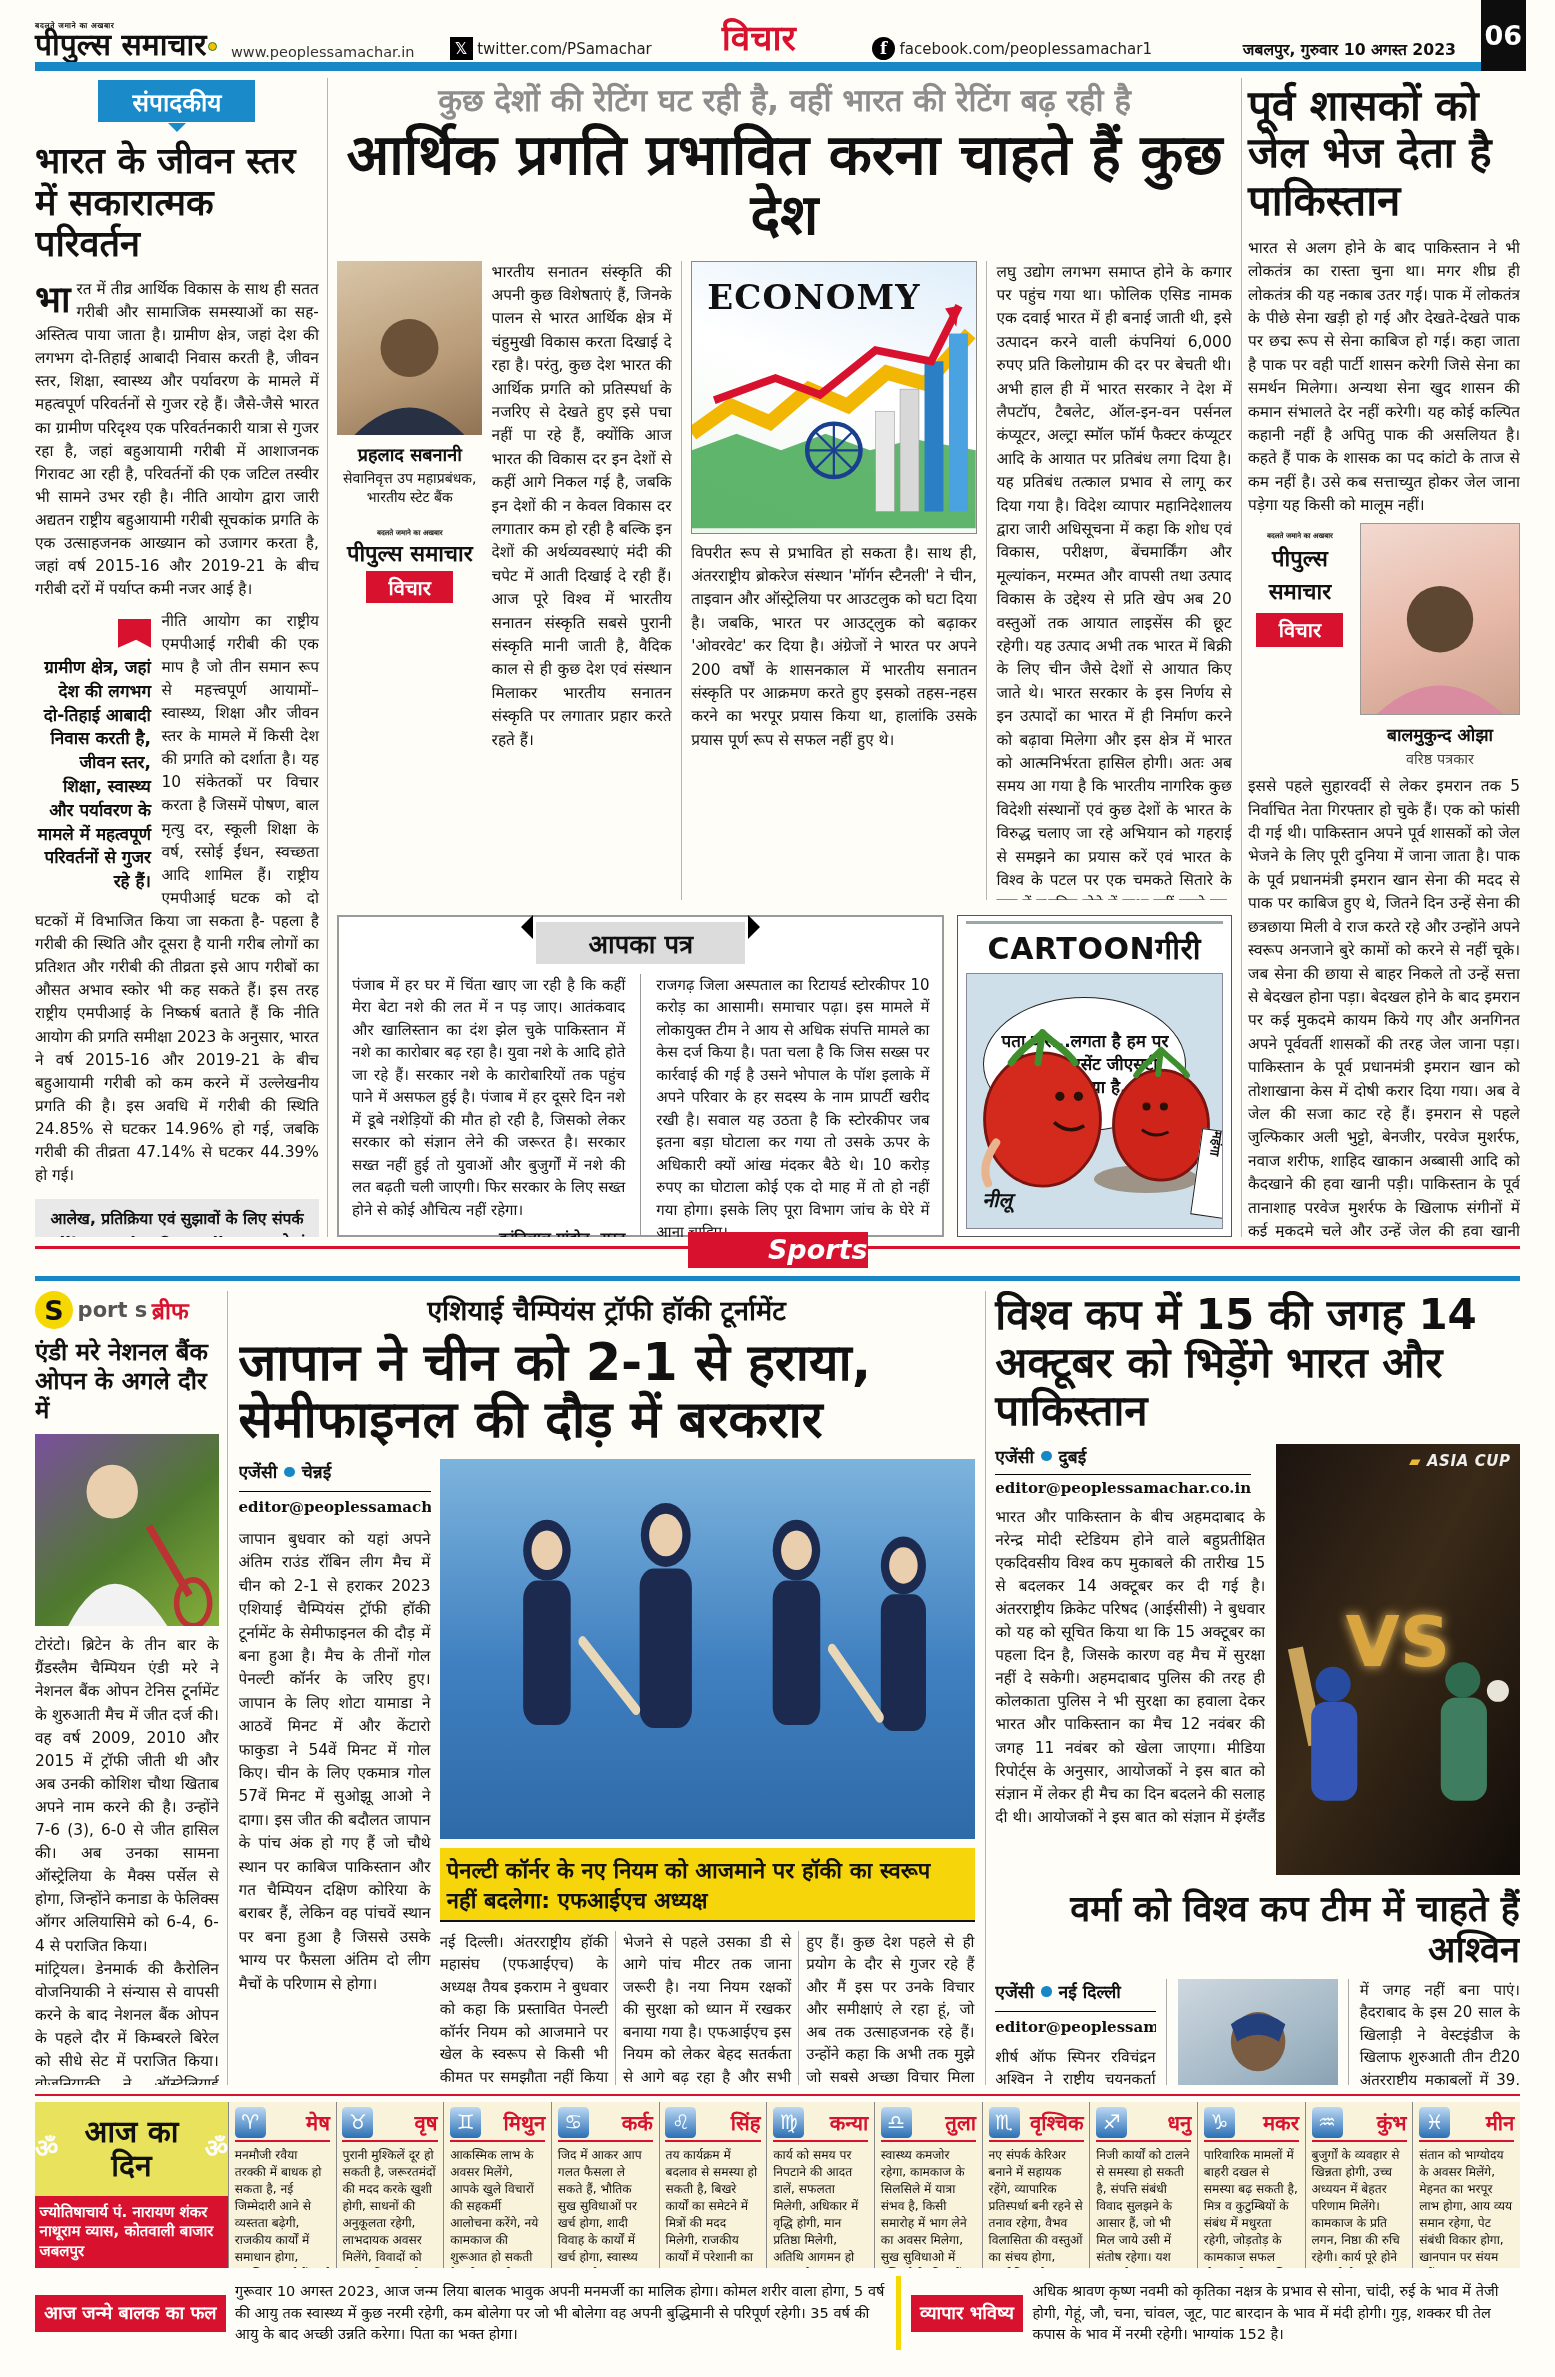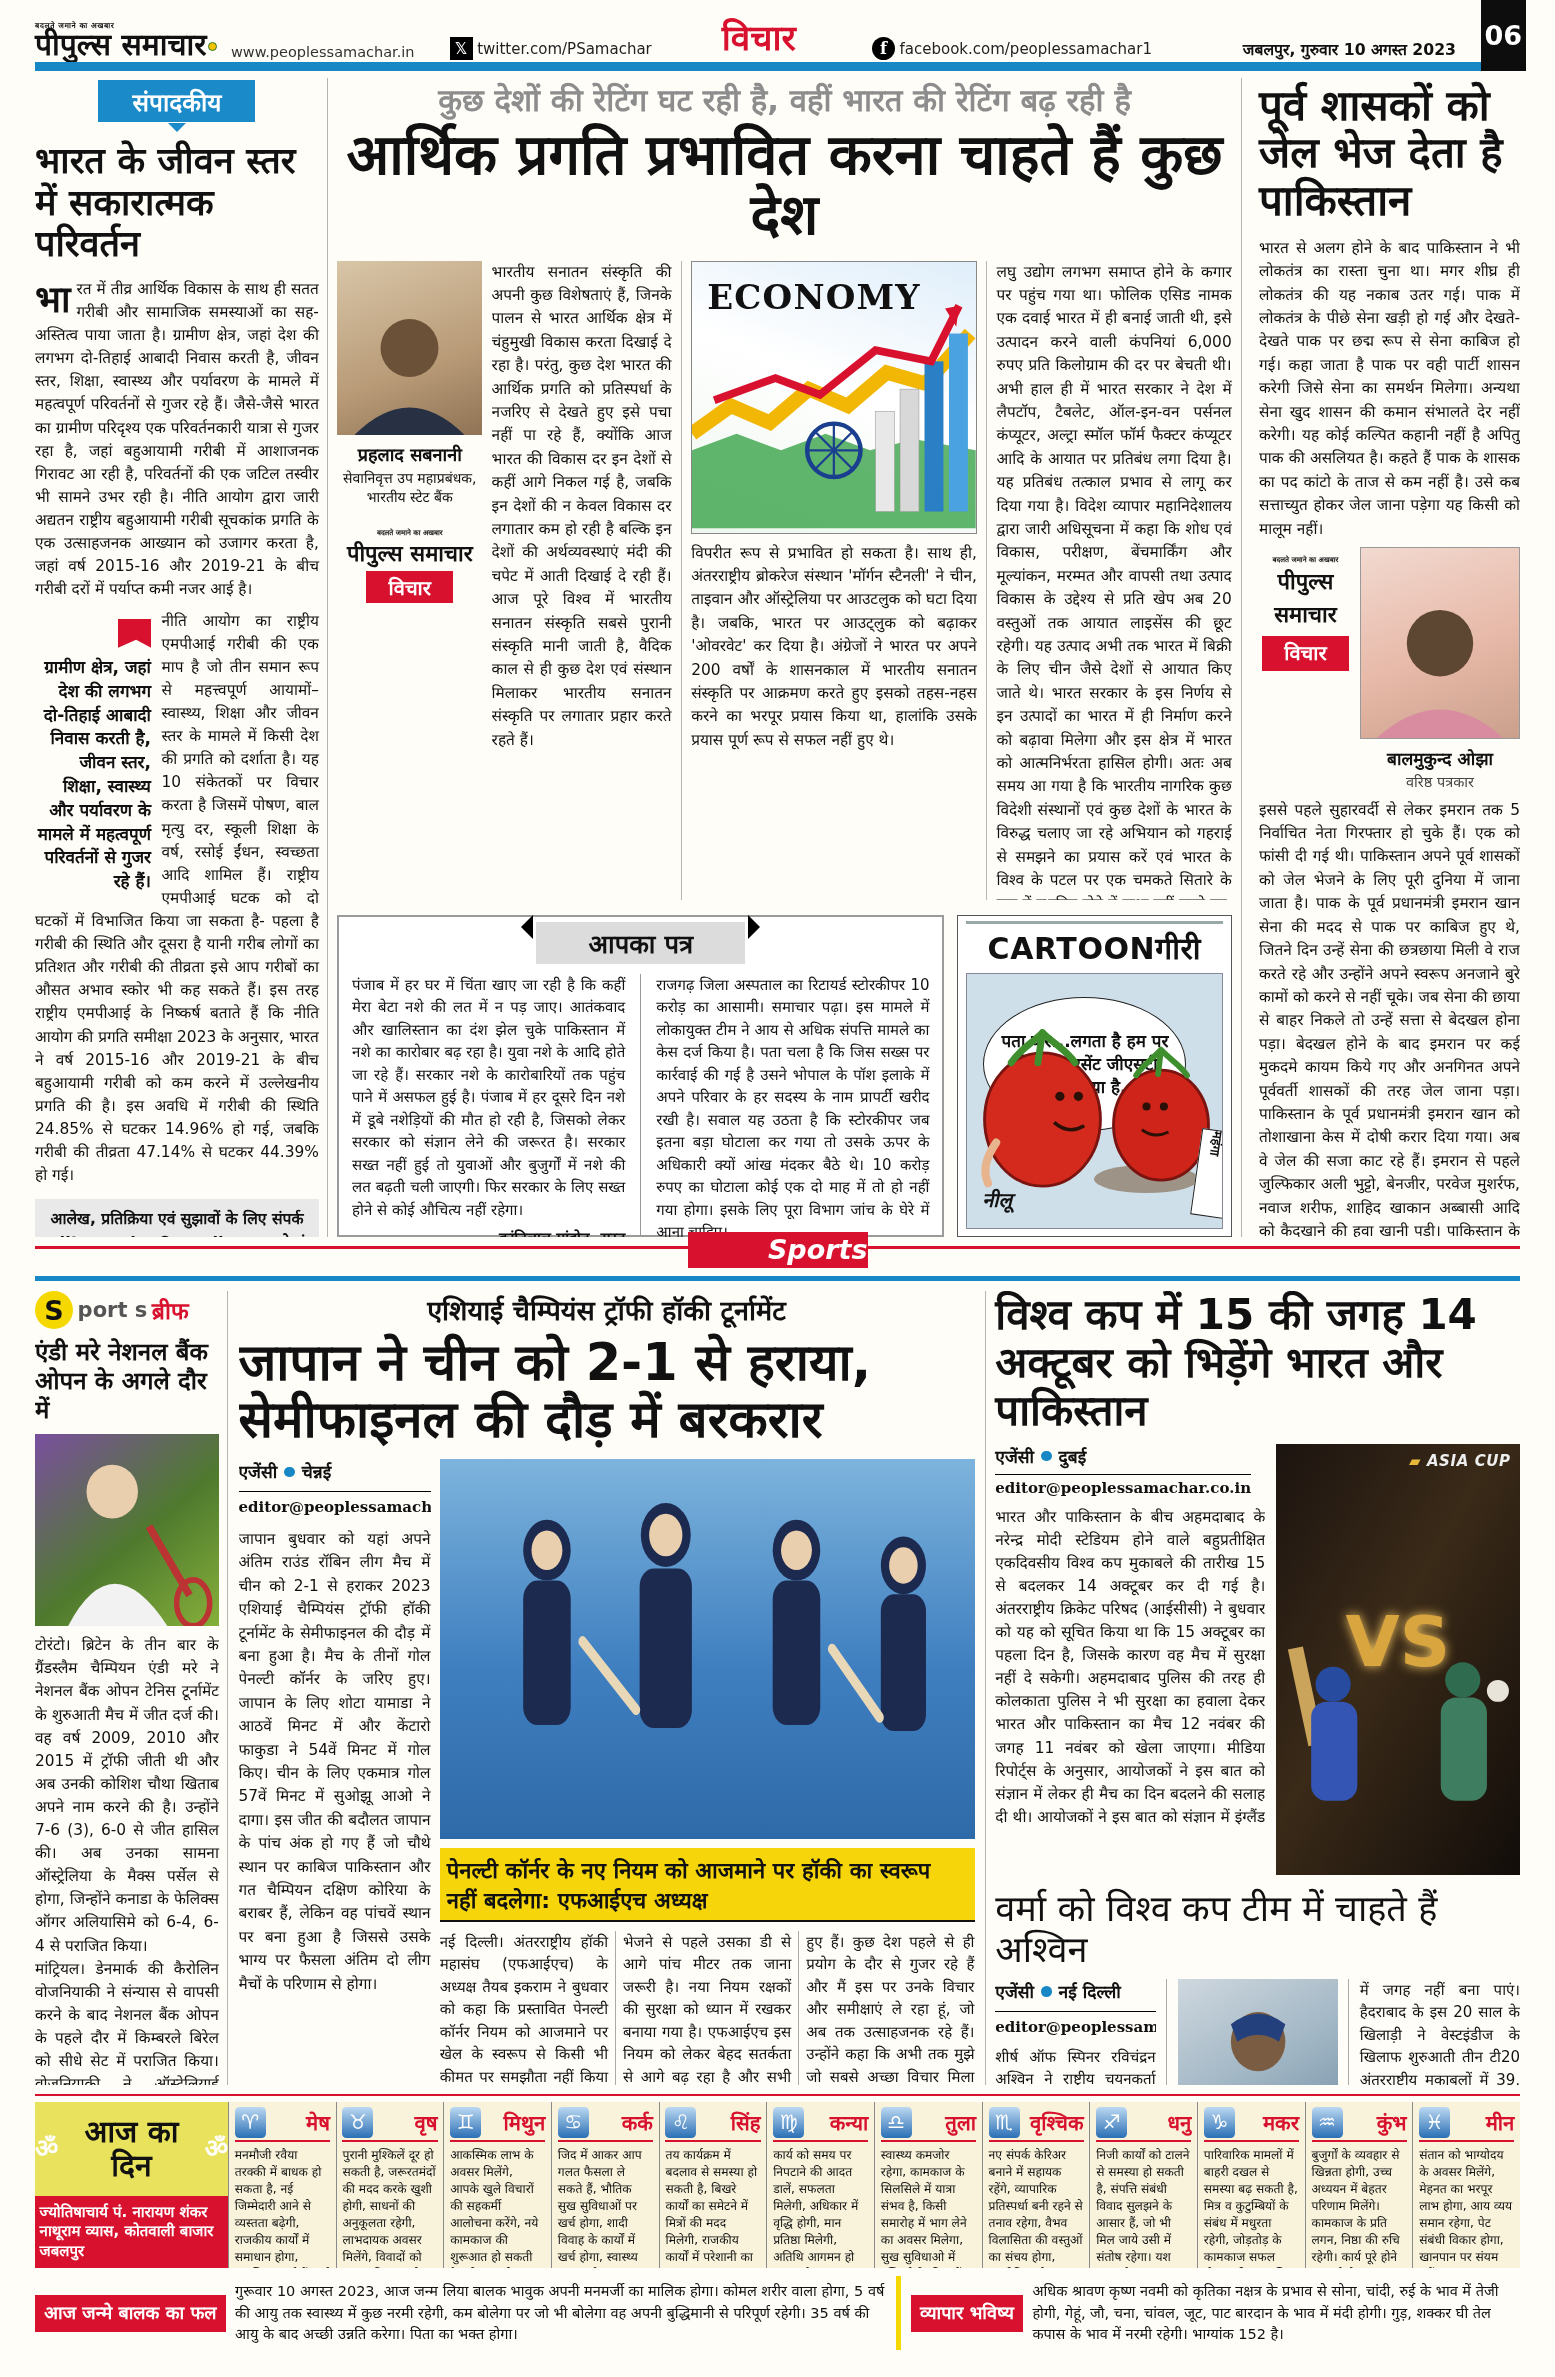--- a/index.html
+++ b/index.html
@@ -70,21 +70,21 @@
 .cartoon{flex:1;border:1.7px solid #555;background:#fff;padding:5.8px 8.1px}
 .cartoon-title{text-align:center;font-size:30px;font-weight:900;letter-spacing:0.6px;border-top:3.5px solid #9aa7a7;margin-bottom:5.8px;padding-top:2.3px}
 .cartoon-panel{position:relative;height:256px;background:#cfdfe9;border:0.6px solid #889;overflow:hidden}
 .bubble{position:absolute;left:16.3px;top:23px;width:203px;height:134px;background:#fff;border:1.7px solid #222;border-radius:50%;display:flex;align-items:center;justify-content:center;text-align:center;font-size:17px;font-weight:800;padding:15px;line-height:1.35}
 .bubble:after{content:"";position:absolute;right:-15px;top:58%;border:10.5px solid transparent;border-left:17.4px solid #222}
 .note{position:absolute;left:229px;bottom:10.5px;width:49px;height:87px;background:#fff;border:1.2px solid #222;writing-mode:vertical-rl;display:flex;align-items:center;justify-content:center;font-size:12.8px;font-weight:800;transform:rotate(8deg)}
 .signature{position:absolute;left:15px;bottom:15px;font-size:20px;font-weight:700;font-style:italic}
 .tomato{position:absolute}
 .shadow{position:absolute;background:#8d7a66;border-radius:50%;opacity:.75}
 
-.pak{width:279px;border-left:0.6px solid #b5b5b5;padding-left:17px;overflow:hidden}
+.pak{width:279px;border-left:0.6px solid #b5b5b5;padding-left:6px;overflow:hidden}
 .pak h2{font-size:42px;font-weight:900;line-height:1.14;margin:3.5px 0 11.6px}
 .pak .body{font-size:15.4px;line-height:1.52;text-align:justify}
 .pak-photo-row{display:flex;gap:8.1px;margin:5.8px 0}
 .pak-photo{width:160px}
 .pak-photo .portrait{height:192px;border:0.6px solid #999;background:linear-gradient(160deg,#f2d9d0,#e7b9a8 55%,#caa08c)}
 .pak-photo .a-name{font-size:17.4px}
 .pak-photo .a-role{font-size:14.5px;color:#444}
 .pak-side{flex:1;font-size:15.4px;line-height:1.5;text-align:justify}
 .pak .mini-brand{margin:8.1px 0}
 
@@ -118,21 +118,21 @@
 .wc h1{font-size:42px;font-weight:900;line-height:1.14}
 .wc-row{display:flex;gap:10.5px;margin-top:9.3px}
 .wc-left{width:270px}
 .wc-left .body{font-size:15.4px;line-height:1.5;text-align:justify;margin-top:8.1px;height:325px;overflow:hidden}
 .wc-img{flex:1;height:431px;background:linear-gradient(120deg,#1c1410,#3a2a18 45%,#120d0a);position:relative;overflow:hidden}
 .vs{position:absolute;left:50%;top:46%;transform:translate(-50%,-50%);font-size:70px;font-weight:900;color:#d9a53f;text-shadow:0 0 10.5px #f4c562}
 .asiacup{position:absolute;right:9.3px;top:8.1px;color:#eee;font-size:15px;font-weight:900;font-style:italic;letter-spacing:0.6px}
 .asiacup b{color:#e8b83a}
 .cricketer{position:absolute;bottom:0;width:45%;height:70%}
 .ashwin{margin-top:12.8px}
-.ashwin h1{font-size:36px;font-weight:400;text-align:left;line-height:1.15}
+.ashwin h1{font-size:36px;font-weight:700;text-align:right;line-height:1.15}
 .ashwin-row{display:flex;gap:10.5px;margin-top:8.1px}
 .ash-col{flex:1;font-size:15px;line-height:1.5;text-align:justify;overflow:hidden}
 .ash-col+.ash-col{border-left:0.6px solid #aaa;padding-left:10.5px}
 .ash-photo{height:174px;background:linear-gradient(150deg,#cfd8df,#9db3c2 55%,#6f8aa0);position:relative;overflow:hidden;margin-bottom:7px}
 
 
 .horo{display:flex;margin-top:9.3px;border-top:2.9px solid #d8122e;padding-top:5.8px;height:174px}
 .horo-left{width:193px;display:flex;flex-direction:column}
 .horo-title{flex:1;background:#e9e25d;display:flex;align-items:center;justify-content:center;gap:5.8px;font-size:30px;font-weight:900;text-align:center;line-height:1.15}
 .om{color:#fff;font-size:25.6px}

